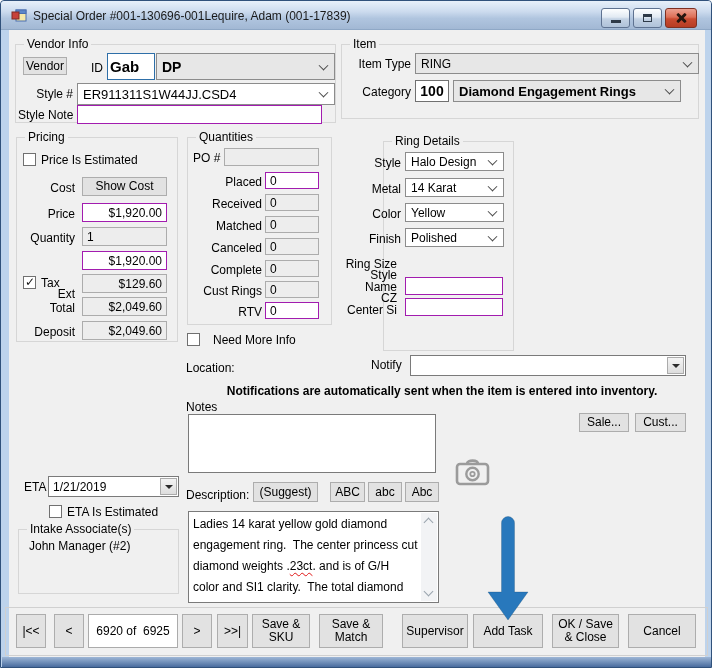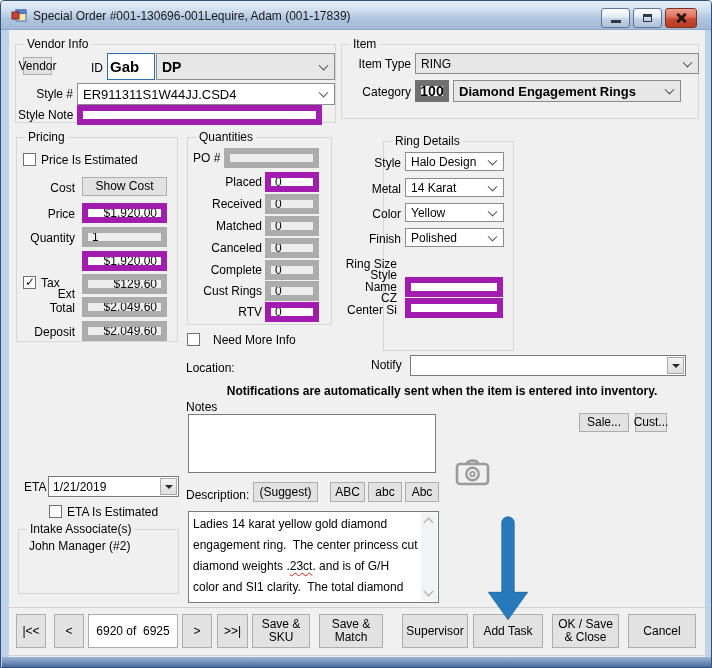--- a/index.html
+++ b/index.html
@@ -30,21 +30,21 @@
   .glyph-x span:last-child{transform:rotate(-45deg);}
   .client{position:absolute;left:8px;top:29px;width:696px;height:628px;background:#F0F0F0;}
   .bottom-frame{position:absolute;left:1px;bottom:0;width:710px;height:10px;background:linear-gradient(180deg,#9DB6D6,#496C9E);}
 
   .grp{position:absolute;border:1px solid #D6D6D6;background:transparent;}
   .grp>.grp-label{position:absolute;top:-8px;left:8px;background:#F0F0F0;padding:0 3px;white-space:nowrap;}
   .lbl{position:absolute;white-space:nowrap;}
   .lblr{position:absolute;text-align:right;white-space:pre-line;}
   .boldnote{position:absolute;font-weight:bold;text-align:center;}
 
-  .tb{position:absolute;background:#fff;border:6px solid #a21caf;display:flex;align-items:center;padding:4px 4px;overflow:hidden;white-space:nowrap;}
+  .tb{position:absolute;background:#fff;border:1px solid #a21caf;display:flex;align-items:center;padding:4px 4px;overflow:hidden;white-space:nowrap;}
   .tb.ro{background:#EDEDED;border-color:#ACACAC;}
   .tb.num{justify-content:flex-end;}
   .tb.focus{border:1px solid #2E6FA8;font-size:15px;font-weight:bold;padding:0 2px;}
 
   .combo{position:absolute;background:#fff;border:1px solid #8C8C8C;display:flex;align-items:center;padding:0 5px;overflow:hidden;white-space:nowrap;}
   .combo.gray{background:#E7E7E7;}
   .combo .chev{position:absolute;right:7px;top:50%;width:7px;height:7px;border-right:1.6px solid #4A4A4A;border-bottom:1.6px solid #4A4A4A;transform:translateY(-70%) rotate(45deg);}
   .combo.b{font-weight:bold;}
 
   .ccombo{position:absolute;background:#fff;border:1px solid #7A7A7A;display:flex;align-items:center;padding:0 4px;overflow:hidden;}
@@ -92,21 +92,21 @@
         </span>
       </div>
   </div>
 
   <div class="client"></div>
   <div class="bottom-frame"></div>
 
   <div class="grp" style="left:14px;top:43px;width:321px;height:79px;">
     <span class="grp-label">Vendor Info</span>
   </div>
-  <div class="btn" style="left:22px;top:56px;width:29px;height:18px;">Vendor</div>
+  <div class="btn" style="left:22px;top:56px;width:44px;height:18px;">Vendor</div>
   <span class="lbl" style="left:90px;top:60px;">ID</span>
   <div class="tb focus" style="left:106px;top:52px;width:48px;height:27px;">Gab</div>
   <div class="combo gray b" style="left:155px;top:52px;width:179px;height:27px;font-size:14px;">
     <span>DP</span>
     <span class="chev"></span>
   </div>
   <span class="lblr" style="left:20px;top:86px;width:52px;">Style #</span>
   <div class="combo" style="left:76px;top:82px;width:258px;height:22px;font-size:13px;">
     <span>ER911311S1W44JJ.CSD4</span>
     <span class="chev"></span>
@@ -212,21 +212,21 @@
     <span class="da">
         <span class="tri-d"></span>
       </span>
   </div>
   <div class="boldnote" style="left:188px;top:383px;width:506px;">Notifications are automatically sent when the item is entered into inventory.</div>
 
   <span class="lbl" style="left:185px;top:399px;">Notes</span>
   <div class="ta" style="left:187px;top:413px;width:248px;height:59px;"></div>
 
   <div class="btn" style="left:578px;top:412px;width:50px;height:19px;">Sale...</div>
-  <div class="btn" style="left:634px;top:412px;width:32px;height:19px;">Cust...</div>
+  <div class="btn" style="left:634px;top:412px;width:51px;height:19px;">Cust...</div>
 
   <svg style="position:absolute;left:453px;top:455px;" width="37" height="31" viewBox="0 0 37 31">
     <rect x="3" y="8" width="31" height="20" rx="3" fill="none" stroke="#9B9B9B" stroke-width="2.6"></rect>
     <path d="M13 8 C13 3.5 24 3.5 24 8" fill="none" stroke="#9B9B9B" stroke-width="2.6"></path>
     <circle cx="18.5" cy="18" r="6.2" fill="none" stroke="#9B9B9B" stroke-width="2.4"></circle>
     <circle cx="18.5" cy="18" r="2.2" fill="none" stroke="#9B9B9B" stroke-width="1.8"></circle>
   </svg>
 
   <span class="lbl" style="left:185px;top:487px;">Description:</span>
   <div class="btn" style="left:252px;top:481px;width:65px;height:20px;">(Suggest)</div>

